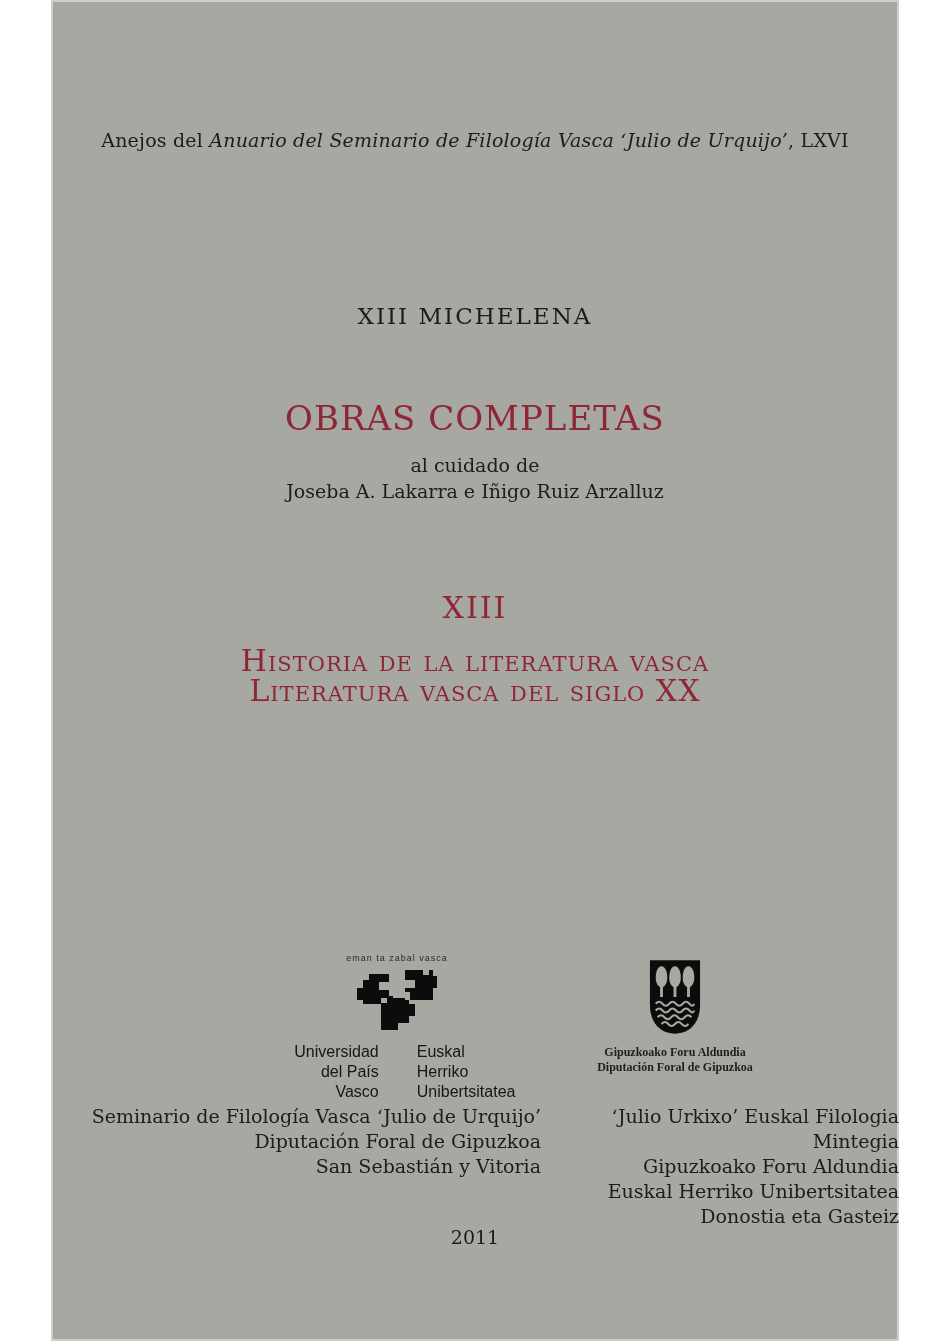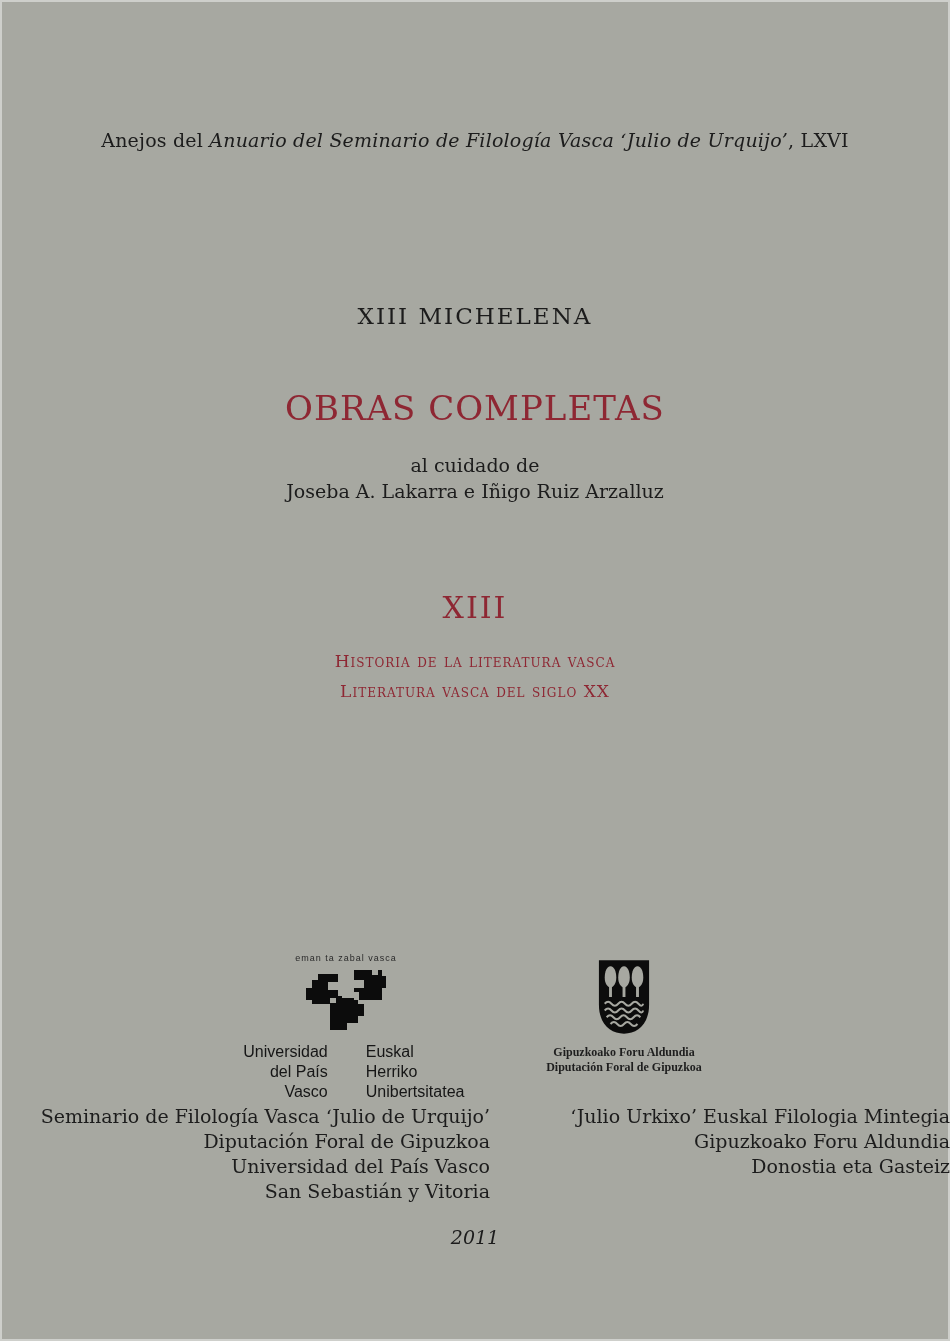--- a/index.html
+++ b/index.html
@@ -1,40 +1,40 @@
 <!DOCTYPE html>
 <html><head>
 <meta charset="utf-8">
 <style>
   html,body{margin:0;padding:0;background:#ffffff;}
   .cover{
     position:relative;
-    width:950px;height:1341px;
+    width:848px;height:1341px;
     margin:0 auto;
     background:#a7a8a1;
     font-family:"DejaVu Serif", serif;
     color:#1c1c1c;
     overflow:hidden;
     box-shadow:inset 0 0 0 2px rgba(255,255,255,.45);
   }
   .abs{position:absolute;left:0;right:0;text-align:center;}
 
   .series-line{top:129px;font-size:19px;letter-spacing:.2px;}
   .series-line em{font-style:italic;}
 
   .author{top:303px;font-size:23px;letter-spacing:2px;}
 
-  .title{top:384px;font-size:34px;font-weight:normal;margin:4px;
+  .title{top:384px;font-size:34px;font-weight:normal;margin:14px;
          letter-spacing:1px;color:#8e2733;}
 
   .editors{top:452px;font-size:19px;line-height:26px;}
 
   .volume-number{top:590px;font-size:30px;color:#8e2733;letter-spacing:2px;}
 
-  .subtitles{top:646px;font-size:17px;line-height:30px;color:#8e2733;
+  .subtitles{top:646px;font-size:30px;line-height:30px;color:#8e2733;
              font-variant:small-caps;letter-spacing:1px;}
 
   
   .upv-block{position:absolute;left:226px;top:953px;width:240px;text-align:center;}
   .upv-motto{font-family:"Liberation Sans", sans-serif;font-size:9px;
              letter-spacing:1px;color:#2a2a2a;margin-bottom:3px;}
   .upv-symbol{display:block;margin:0 auto;}
   .upv-names{display:flex;justify-content:center;gap:38px;margin-top:4px;
              font-family:"Liberation Sans", sans-serif;font-size:16px;
              line-height:20px;color:#161616;}
@@ -45,21 +45,21 @@
   .gip-block{position:absolute;left:535px;top:958px;width:178px;text-align:center;}
   .gip-shield{display:block;margin:0 auto;}
   .gip-names{margin-top:9px;font-family:"Liberation Serif", serif;
              font-weight:bold;font-size:12px;line-height:15px;color:#1e1e1e;}
 
   .imprint{position:absolute;top:1104px;left:0;right:0;display:flex;gap:20px;
            font-size:19px;line-height:25px;}
   .imprint .col-left{width:490px;text-align:right;}
   .imprint .col-right{flex:1;text-align:right;}
 
-  .year{top:1226px;font-size:19px;font-style:italic;}
+  .year{top:1226px;font-size:19px;}
 </style>
 </head>
 <body>
 
 <div class="cover">
 
   <div class="abs series-line">
     <span>Anejos del </span><em>Anuario del Seminario de Filología Vasca ‘Julio de Urquijo’</em><span>, LXVI</span>
   </div>
 
@@ -134,25 +134,25 @@
     <div class="gip-names">
       <div>Gipuzkoako Foru Aldundia</div>
       <div>Diputación Foral de Gipuzkoa</div>
     </div>
   </div>
 
   <div class="imprint">
     <div class="col-left">
       <div>Seminario de Filología Vasca ‘Julio de Urquijo’</div>
       <div>Diputación Foral de Gipuzkoa</div>
-      <div>Universidad del País Vasco</div>
       <div>San Sebastián y Vitoria</div>
     </div>
     <div class="col-right">
       <div>‘Julio Urkixo’ Euskal Filologia Mintegia</div>
       <div>Gipuzkoako Foru Aldundia</div>
+      <div>Euskal Herriko Unibertsitatea</div>
       <div>Donostia eta Gasteiz</div>
     </div>
   </div>
 
   <div class="abs year">2011</div>
 
 </div>
 
 </body></html>

